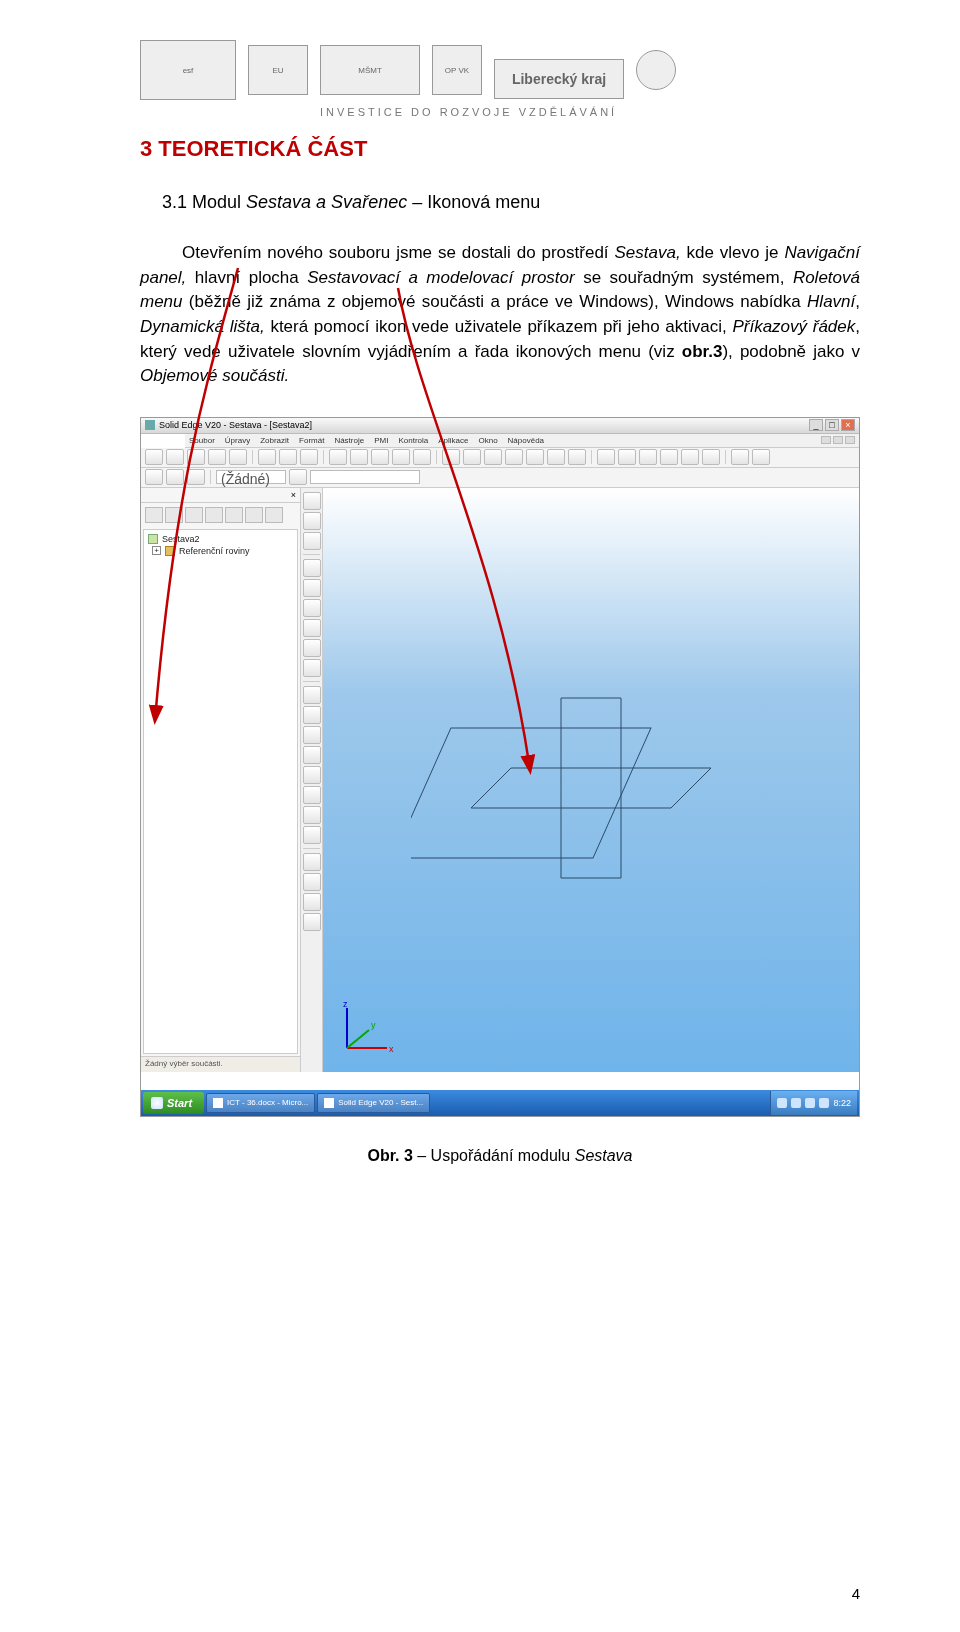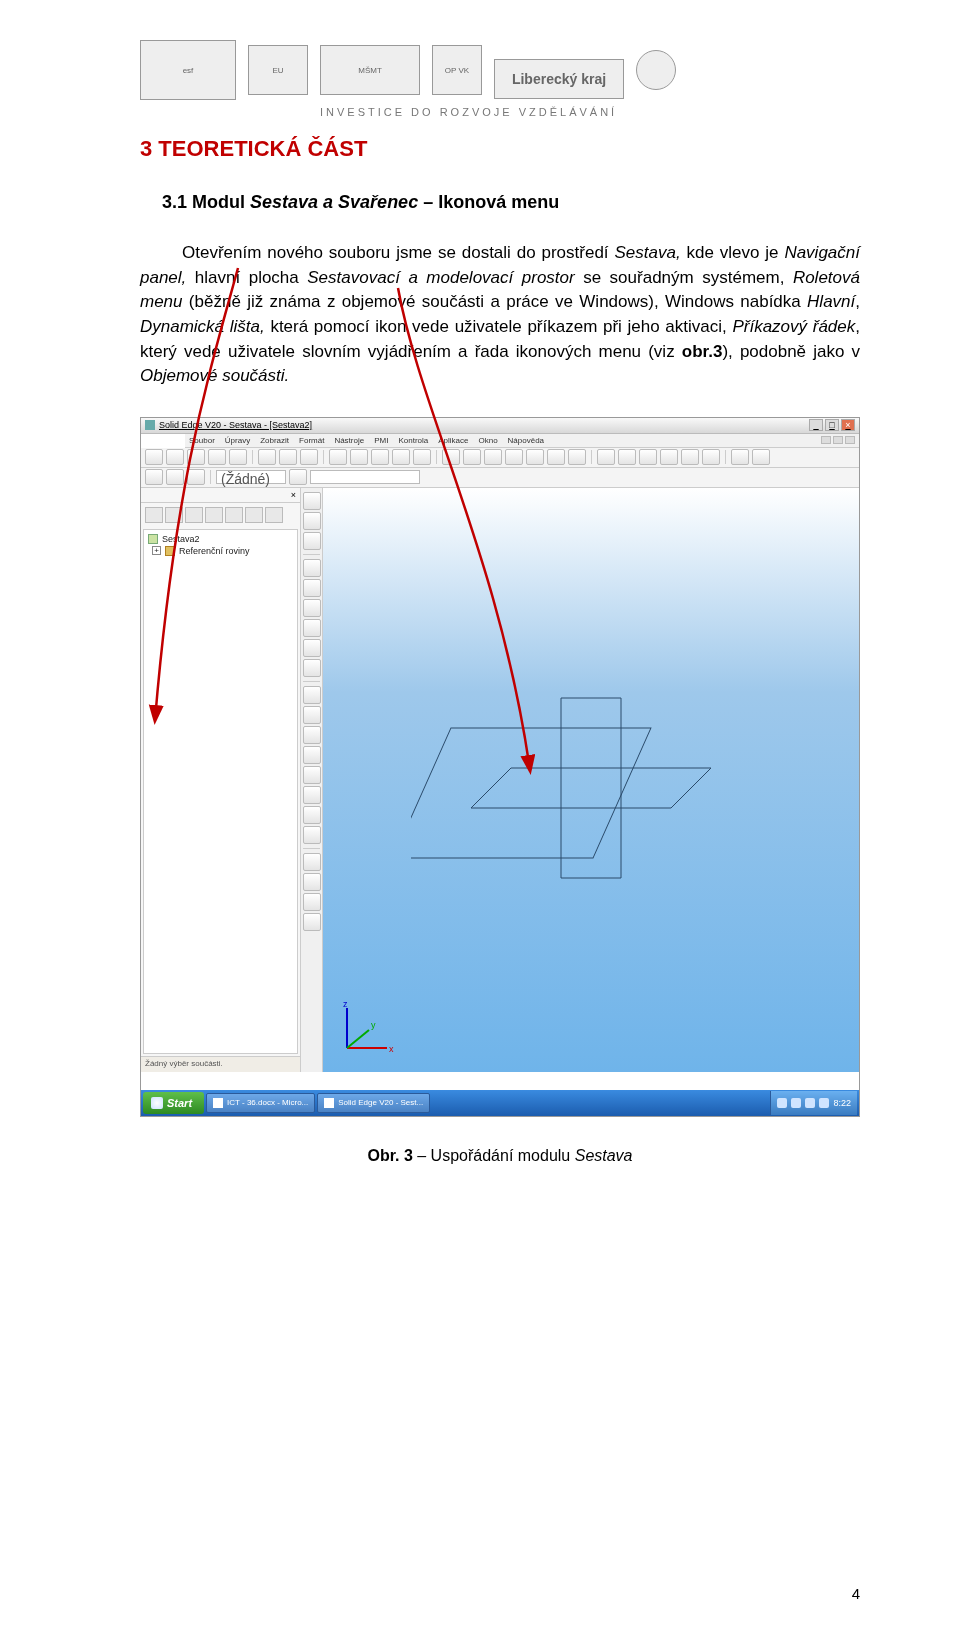--- a/index.html
+++ b/index.html
@@ -43,21 +43,21 @@
     margin: 6px 0 18px 180px;
   }
   .section-title {
     color: #c00000;
     font-size: 22px;
     font-weight: bold;
     margin-bottom: 30px;
   }
   .subsection-title {
     font-size: 18px;
-    font-weight: bold;
+    font-weight: normal;
     margin: 0 0 28px 22px;
   }
   .subsection-title .italic { font-style: italic; }
   .body-para {
     font-size: 17px;
     line-height: 1.45;
     text-align: justify;
     margin: 0 0 28px 0;
     text-indent: 42px;
   }
@@ -75,21 +75,20 @@
     font-size: 9px;
   }
   .titlebar {
     height: 16px;
     background: linear-gradient(#f9f9f9, #d8d8d8);
     border-bottom: 1px solid #bbb;
     display: flex;
     align-items: center;
     padding: 0 4px;
     justify-content: space-between;
-    text-decoration: underline;
   }
   .titlebar-left { display: flex; align-items: center; gap: 4px; }
   .titlebar-icon { width: 10px; height: 10px; background: #6aa; }
   .win-btns { display: flex; gap: 2px; }
   .win-btn { width: 14px; height: 12px; background: #ddd; border: 1px solid #aaa; text-align: center; line-height: 10px; font-size: 9px; }
   .win-btn.close { background: #e07050; color: #fff; }
   .menubar {
     height: 14px;
     background: #f1f1f1;
     border-bottom: 1px solid #ccc;

